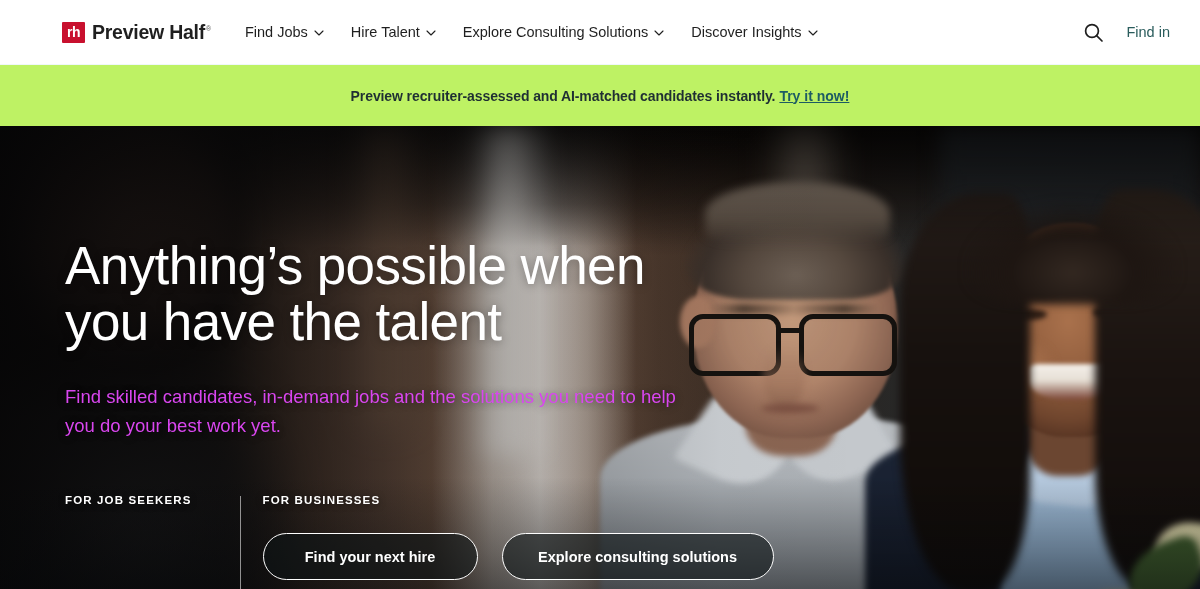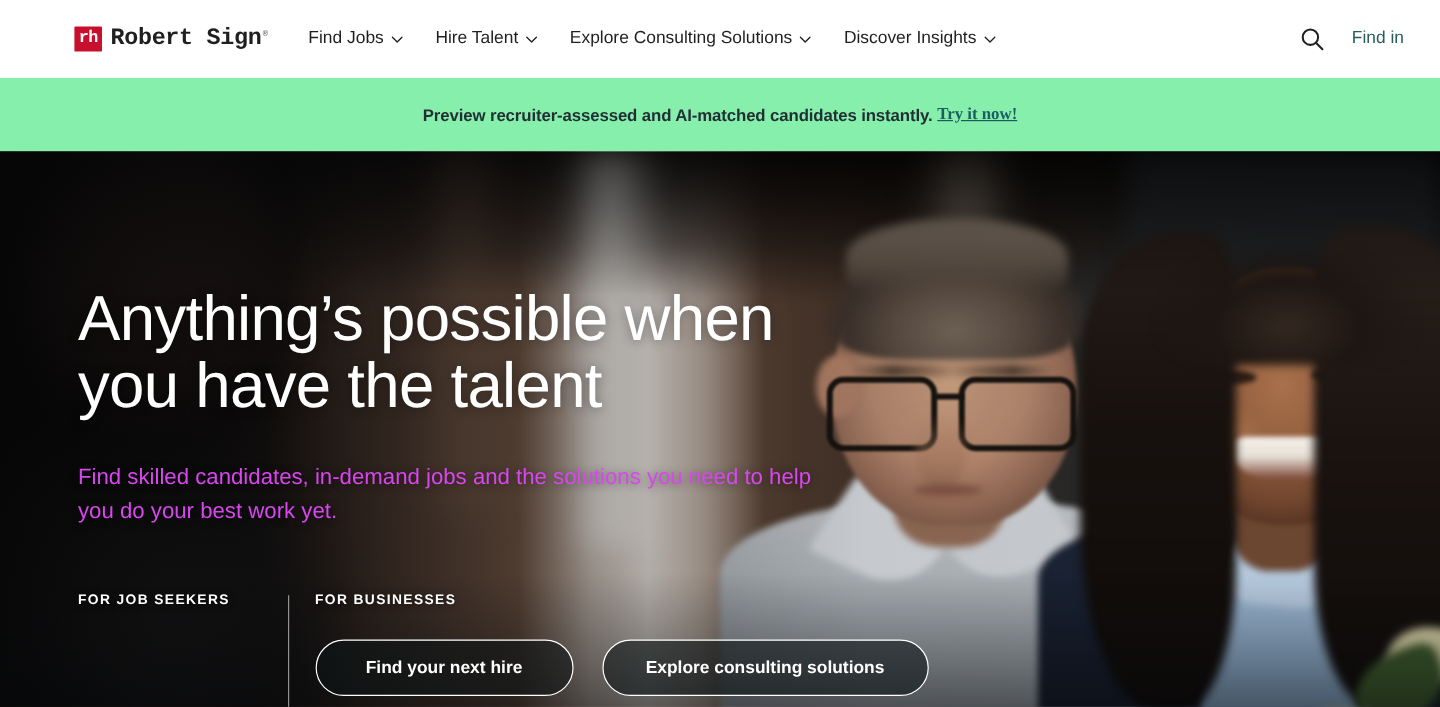--- a/index.html
+++ b/index.html
@@ -13,21 +13,21 @@
   
   .header {
     height:64px;
     background:#ffffff;
     display:flex;
     align-items:center;
     padding:0 30px 0 62px;
     position:relative;
     z-index:20;
   }
-  .logo { display:flex; align-items:center; gap:7px; cursor:pointer;font-family:Liberation Mono, monospace; }
+  .logo { display:flex; align-items:center; gap:7px; cursor:pointer; }
   .logo-mark {
     width:23px; height:21px;
     background:#c8102e;
     display:flex; align-items:center; justify-content:center;
     border-radius:1px;
   }
   .logo-mark span {
     color:#ffffff;
     font-size:14px;
     font-weight:bold;
@@ -80,42 +80,41 @@
   .signin {
     font-size:14.5px;
     color:#2a5c5c;
     cursor:pointer;
     white-space:nowrap;
   }
 
   
   .banner {
     height:62px;
-    background:#86efac;
+    background:#bef264;
     display:flex;
     align-items:center;
     justify-content:center;
     border-top:1px solid #f0f7fa;
     position:relative;
     z-index:15;
   }
   .banner-text {
     font-size:14px;
     font-weight:bold;
     color:#1f2f33;
     letter-spacing:-0.1px;
   }
   .banner-link {
     font-size:14px;
     font-weight:bold;
     color:#1d5c63;
     text-decoration:underline;
     cursor:pointer;
     margin-left:4px;
-    font-family:Liberation Serif, serif;
   }
 
   
   .hero {
     position:relative;
     height:566px;
     overflow:hidden;
     background:#121212;
   }
   .hero-photo {
@@ -504,21 +503,21 @@
 </style>
 </head>
 <body>
 
 <div class="header">
 
   <div class="logo">
     <span class="logo-mark">
       <span>rh</span>
     </span>
-    <span class="logo-text"><span>Robert Sign</span><span class="logo-tm">®</span></span>
+    <span class="logo-text"><span>Preview Half</span><span class="logo-tm">®</span></span>
   </div>
 
   <nav class="nav">
     <div class="nav-item">
       <span>Find Jobs</span>
       <span class="chev">
         <svg width="10" height="10" viewBox="0 0 10 10">
             <path d="M1 3 L5 7 L9 3" fill="none" stroke="#1f1f1f" stroke-width="1.1" stroke-linecap="round" stroke-linejoin="round"></path>
           </svg>
       </span>

